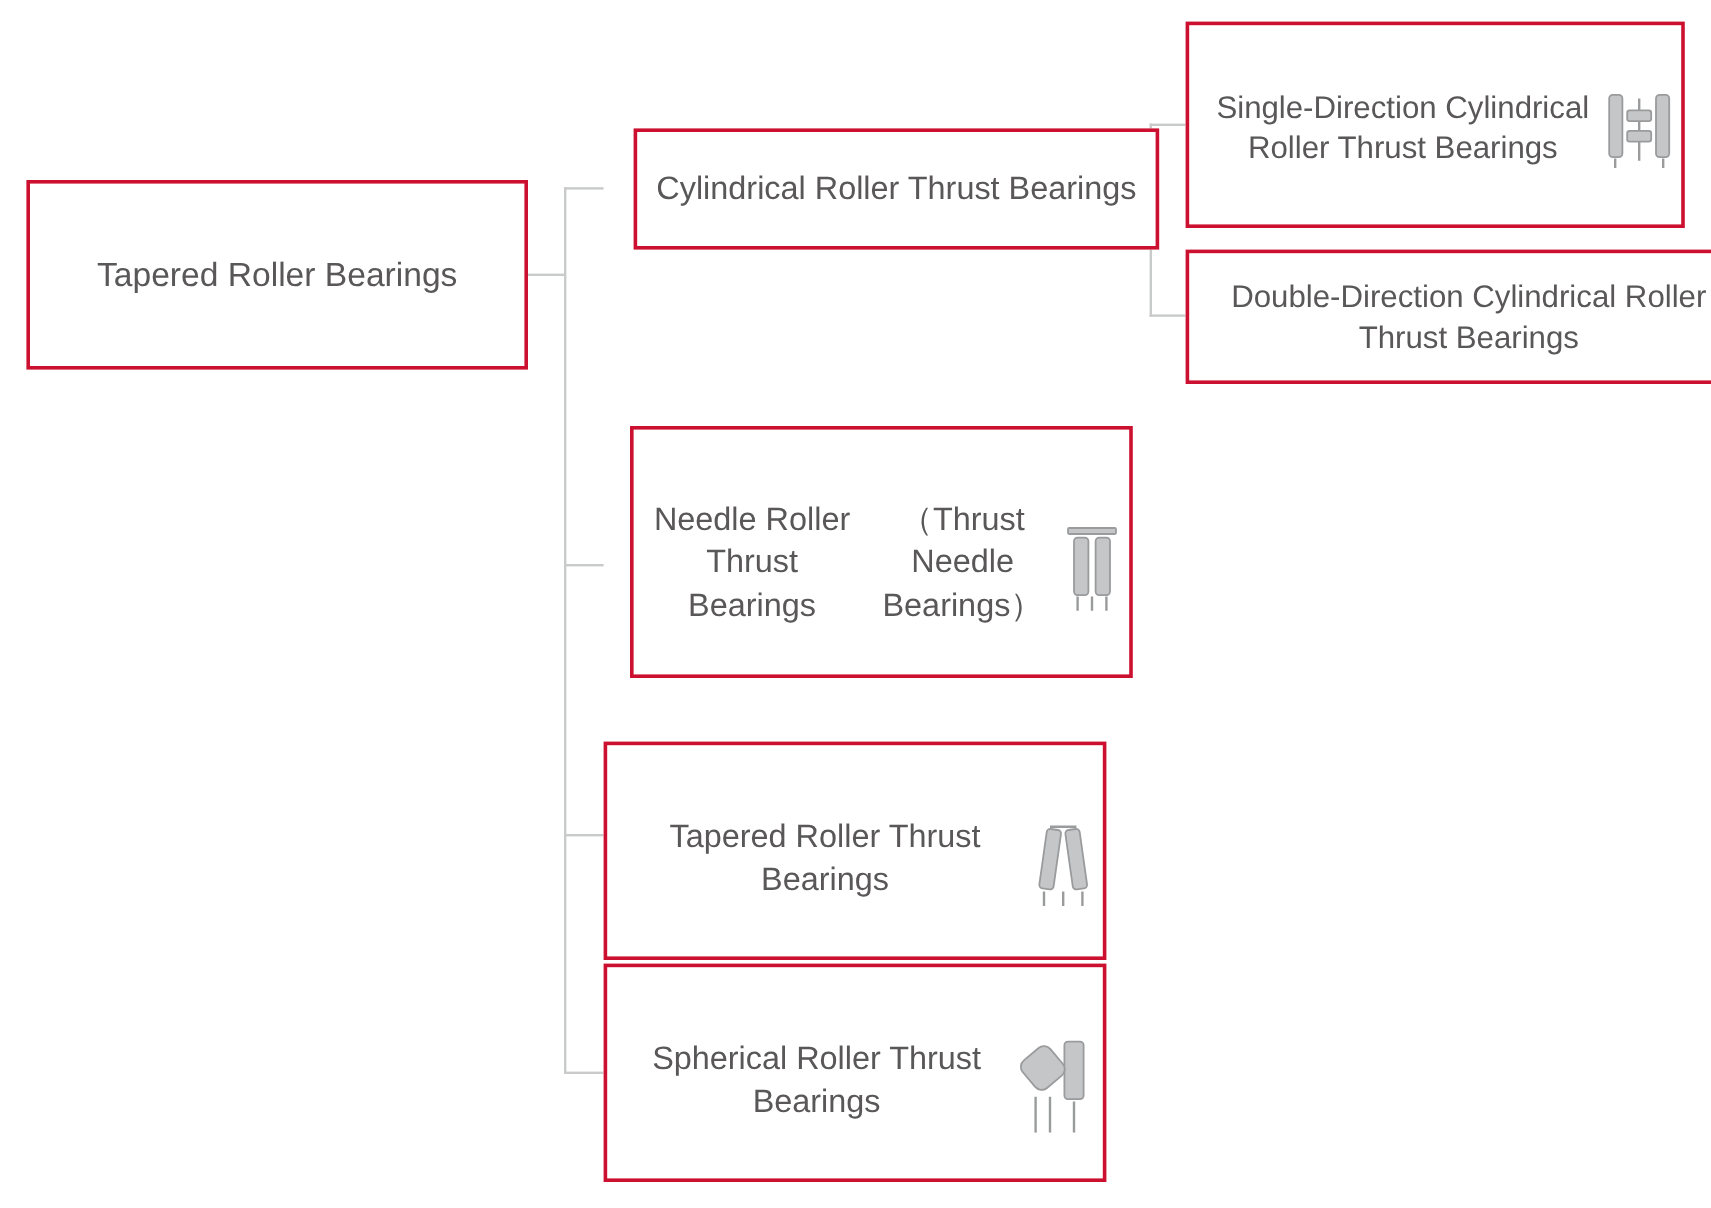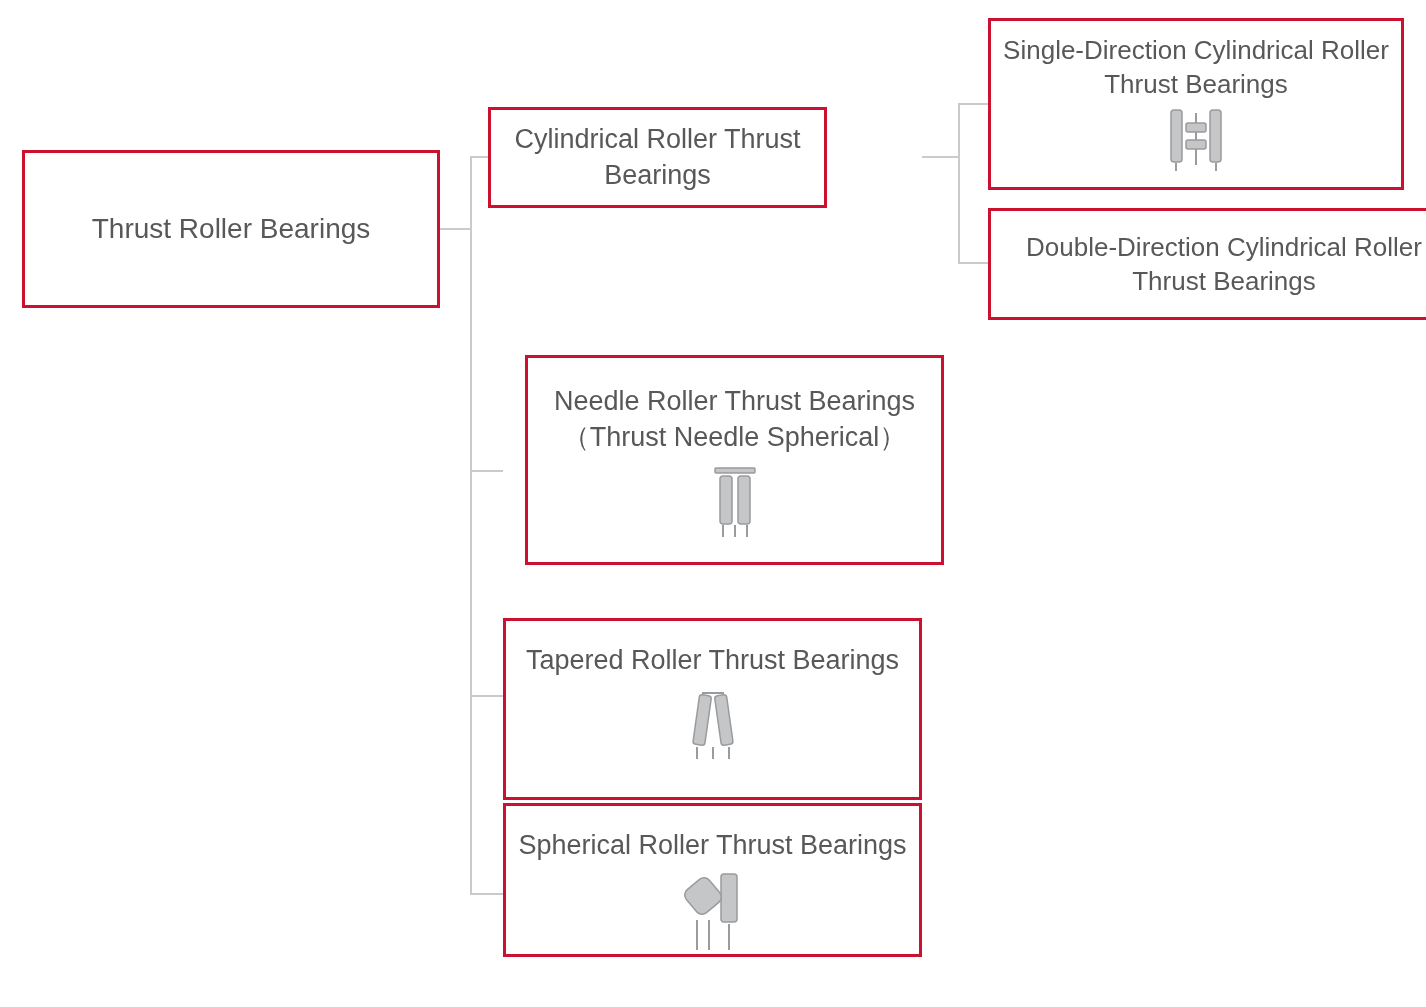--- a/index.html
+++ b/index.html
@@ -12,40 +12,40 @@
   html,body{margin:0;padding:0;background:#ffffff;}
   body{font-family:"Liberation Sans","DejaVu Sans",sans-serif;color:var(--text);}
   #canvas{position:relative;width:1426px;height:1007px;background:#ffffff;overflow:hidden;}
 
   .box{
     position:absolute;
     background:#ffffff;
     border:3px solid var(--accent);
     box-sizing:border-box;
     display:flex;
-    flex-direction:column;
+    flex-direction:row;
     align-items:center;
     justify-content:center;
     text-align:center;
     color:var(--text);
     font-size:27px;
     line-height:1.32;
     padding:8px;
   }
   .box .label{display:block;}
   .box .icon{display:block;line-height:0;}
 
   #root-box{left:22px;top:150px;width:418px;height:158px;font-size:28px;}
 
-  #cylindrical-box{left:488px;top:107px;width:339px;height:101px;}
+  #cylindrical-box{left:528px;top:107px;width:438px;height:101px;}
   #needle-box{left:525px;top:355px;width:419px;height:210px;justify-content:flex-start;padding-top:26px;}
   #needle-box .icon{margin-top:12px;}
   #tapered-box{left:503px;top:605px;width:419px;height:182px;justify-content:flex-start;padding-top:22px;margin-top:13px;}
   #tapered-box .icon{margin-top:10px;}
-  #spherical-box{left:503px;top:803px;width:419px;height:154px;justify-content:flex-start;padding-top:22px;}
+  #spherical-box{left:503px;top:803px;width:419px;height:182px;justify-content:flex-start;padding-top:22px;}
   #spherical-box .icon{margin-top:6px;}
 
   #single-box{left:988px;top:18px;width:416px;height:172px;justify-content:flex-start;padding-top:12px;font-size:26px;}
   #single-box .icon{margin-top:6px;}
   #double-box{left:988px;top:208px;width:472px;height:112px;font-size:26px;}
 
   .h-line{position:absolute;height:2px;background:var(--line);}
   .v-line{position:absolute;width:2px;background:var(--line);}
 
   #line-root-stub{left:440px;top:228px;width:30px;}
@@ -73,30 +73,30 @@
   <div class="h-line" id="line-stub-cylindrical"></div>
   <div class="h-line" id="line-stub-needle"></div>
   <div class="h-line" id="line-stub-tapered"></div>
   <div class="h-line" id="line-stub-spherical"></div>
   <div class="h-line" id="line-cyl-out"></div>
   <div class="v-line" id="line-trunk2"></div>
   <div class="h-line" id="line-stub-single"></div>
   <div class="h-line" id="line-stub-double"></div>
 
   <div class="box" id="root-box">
-    <span class="label">Thrust Roller Bearings</span>
+    <span class="label">Tapered Roller Bearings</span>
   </div>
 
   <div class="box" id="cylindrical-box">
     <span class="label">Cylindrical Roller Thrust Bearings</span>
   </div>
 
   <div class="box" id="needle-box">
     <span class="label">Needle Roller Thrust Bearings</span>
-    <span class="label">（Thrust Needle Spherical）</span>
+    <span class="label">（Thrust Needle Bearings）</span>
     <span class="icon">
       <svg width="46" height="72" viewBox="0 0 46 72">
         <rect class="fillpart" x="3" y="1" width="40" height="5" rx="1"></rect>
         <rect class="fillpart" x="8" y="9" width="12" height="48" rx="3"></rect>
         <rect class="fillpart" x="26" y="9" width="12" height="48" rx="3"></rect>
         <line class="strokepart" x1="11" y1="58" x2="11" y2="70"></line>
         <line class="strokepart" x1="23" y1="58" x2="23" y2="70"></line>
         <line class="strokepart" x1="35" y1="58" x2="35" y2="70"></line>
       </svg>
     </span>

